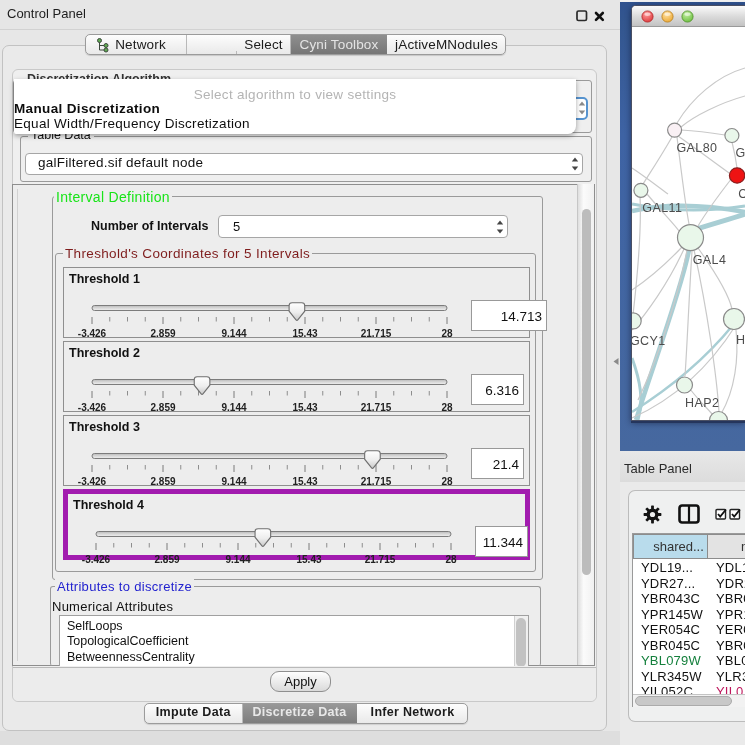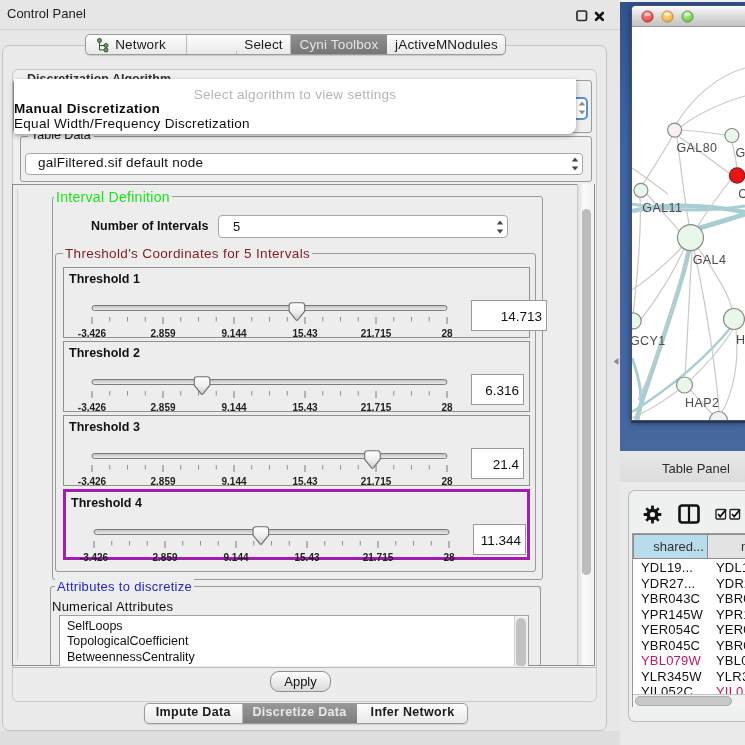--- a/index.html
+++ b/index.html
@@ -199,21 +199,21 @@
       <text x="170" y="41" font-size="10" font-weight="bold" fill="#222" text-anchor="middle" font-family="Liberation Sans, sans-serif">9.144</text>
       <text x="241" y="41" font-size="10" font-weight="bold" fill="#222" text-anchor="middle" font-family="Liberation Sans, sans-serif">15.43</text>
       <text x="312" y="41" font-size="10" font-weight="bold" fill="#222" text-anchor="middle" font-family="Liberation Sans, sans-serif">21.715</text>
       <text x="383" y="41" font-size="10" font-weight="bold" fill="#222" text-anchor="middle" font-family="Liberation Sans, sans-serif">28</text>
       <g transform="translate(308.45,12.00)">
         <path d="M -7.8 -2.5 L -7.8 3.2 L -0.9 11.8 Q 0 12.9 0.9 11.8 L 7.8 3.2 L 7.8 -2.5 Q 7.8 -5.3 4.8 -5.3 L -4.8 -5.3 Q -7.8 -5.3 -7.8 -2.5 Z" fill="url(#th)" stroke="#6f6f6f" stroke-width="1.1"></path>
       </g>
     </svg>
     <div style="position:absolute;left:407px;top:32px;width:53px;height:31px;border:1px solid #999;background:#fff;font-size:13.5px;color:#111;text-align:right;line-height:32px;padding-right:4px">21.4</div>
   </div>
-<div style="position:absolute;left:63px;top:489px;width:467px;height:71px;border:3px solid #a21caf;background:#ededed">
+<div style="position:absolute;left:63px;top:489px;width:467px;height:71px;border:5px solid #a21caf;background:#ededed">
     <div style="position:absolute;left:5px;top:4px;font-size:12.5px;font-weight:bold;color:#111">Threshold 4</div>
     <svg width="410" height="44" style="position:absolute;left:0px;top:28px;overflow:visible">
       <defs>
         <linearGradient id="tg" x1="0" y1="0" x2="0" y2="1">
           <stop offset="0" stop-color="#b9b9b9"></stop>
           <stop offset="0.5" stop-color="#d8d8d8"></stop>
           <stop offset="1" stop-color="#efefef"></stop>
         </linearGradient>
         <linearGradient id="th" x1="0" y1="0" x2="0" y2="1">
           <stop offset="0" stop-color="#ffffff"></stop>
@@ -349,21 +349,21 @@
 <text x="106.2" y="170" font-size="12.5" fill="#4c4c4c" letter-spacing="0.4" font-family="Liberation Sans, sans-serif">C</text>
 <text x="10.3" y="183.7" font-size="12.5" fill="#4c4c4c" letter-spacing="0.4" font-family="Liberation Sans, sans-serif">GAL11</text>
 <text x="60.7" y="236" font-size="12.5" fill="#4c4c4c" letter-spacing="0.4" font-family="Liberation Sans, sans-serif">GAL4</text>
 <text x="-2" y="317.2" font-size="12.5" fill="#4c4c4c" letter-spacing="0.4" font-family="Liberation Sans, sans-serif">GCY1</text>
 <text x="103.9" y="315.8" font-size="12.5" fill="#4c4c4c" letter-spacing="0.4" font-family="Liberation Sans, sans-serif">H</text>
 <text x="53" y="379" font-size="12.5" fill="#4c4c4c" letter-spacing="0.4" font-family="Liberation Sans, sans-serif">HAP2</text>
 </svg>
 <div class="abs" style="left:631px;top:421px;width:114px;height:2px;background:#25355c"></div>
 <div class="abs" style="left:620px;top:451px;width:125px;height:294px;background:#eaeaea"></div>
 <div class="abs" style="left:620px;top:451px;width:125px;height:31px;background:linear-gradient(#e8e8e8,#dcdcdc)"></div>
-<div class="abs" style="left:662px;top:461px;font-size:13px;color:#2a2a2a">Table Panel</div>
+<div class="abs" style="left:624px;top:461px;font-size:13px;color:#2a2a2a">Table Panel</div>
 <div class="abs" style="left:628px;top:490px;width:117px;height:232px;background:#eff0f0;border:1px solid #bcbcbc;border-right:none;border-radius:7px 0 0 7px"></div>
 <svg class="abs" style="left:643px;top:505px" width="19" height="19" viewBox="0 0 19 19">
     <g fill="#141414">
       <circle cx="9.5" cy="9.5" r="6"></circle>
       <rect x="8.1" y="0.6" width="2.8" height="4.2" rx="0.6" transform="rotate(0 9.5 9.5)"></rect>
       <rect x="8.1" y="0.6" width="2.8" height="4.2" rx="0.6" transform="rotate(45 9.5 9.5)"></rect>
       <rect x="8.1" y="0.6" width="2.8" height="4.2" rx="0.6" transform="rotate(90 9.5 9.5)"></rect>
       <rect x="8.1" y="0.6" width="2.8" height="4.2" rx="0.6" transform="rotate(135 9.5 9.5)"></rect>
       <rect x="8.1" y="0.6" width="2.8" height="4.2" rx="0.6" transform="rotate(180 9.5 9.5)"></rect>
       <rect x="8.1" y="0.6" width="2.8" height="4.2" rx="0.6" transform="rotate(225 9.5 9.5)"></rect>
@@ -393,19 +393,19 @@
 <div class="abs" style="left:641px;top:575.5px;width:104px;height:15.5px;overflow:hidden;font-size:13px;letter-spacing:0.2px;color:#111">YDR27...</div>
 <div class="abs" style="left:716px;top:575.5px;width:29px;height:15.5px;overflow:hidden;font-size:13px;letter-spacing:0.2px;color:#111">YDR2</div>
 <div class="abs" style="left:641px;top:591.0px;width:104px;height:15.5px;overflow:hidden;font-size:13px;letter-spacing:0.2px;color:#111">YBR043C</div>
 <div class="abs" style="left:716px;top:591.0px;width:29px;height:15.5px;overflow:hidden;font-size:13px;letter-spacing:0.2px;color:#111">YBR0</div>
 <div class="abs" style="left:641px;top:606.5px;width:104px;height:15.5px;overflow:hidden;font-size:13px;letter-spacing:0.2px;color:#111">YPR145W</div>
 <div class="abs" style="left:716px;top:606.5px;width:29px;height:15.5px;overflow:hidden;font-size:13px;letter-spacing:0.2px;color:#111">YPR1</div>
 <div class="abs" style="left:641px;top:622.0px;width:104px;height:15.5px;overflow:hidden;font-size:13px;letter-spacing:0.2px;color:#111">YER054C</div>
 <div class="abs" style="left:716px;top:622.0px;width:29px;height:15.5px;overflow:hidden;font-size:13px;letter-spacing:0.2px;color:#111">YER0</div>
 <div class="abs" style="left:641px;top:637.5px;width:104px;height:15.5px;overflow:hidden;font-size:13px;letter-spacing:0.2px;color:#111">YBR045C</div>
 <div class="abs" style="left:716px;top:637.5px;width:29px;height:15.5px;overflow:hidden;font-size:13px;letter-spacing:0.2px;color:#111">YBR0</div>
-<div class="abs" style="left:641px;top:653.0px;width:104px;height:15.5px;overflow:hidden;font-size:13px;letter-spacing:0.2px;color:#be185d">YBL079W</div>
+<div class="abs" style="left:641px;top:653.0px;width:104px;height:15.5px;overflow:hidden;font-size:13px;letter-spacing:0.2px;color:#15803d">YBL079W</div>
 <div class="abs" style="left:716px;top:653.0px;width:29px;height:15.5px;overflow:hidden;font-size:13px;letter-spacing:0.2px;color:#111">YBL0</div>
 <div class="abs" style="left:641px;top:668.5px;width:104px;height:15.5px;overflow:hidden;font-size:13px;letter-spacing:0.2px;color:#111">YLR345W</div>
 <div class="abs" style="left:716px;top:668.5px;width:29px;height:15.5px;overflow:hidden;font-size:13px;letter-spacing:0.2px;color:#111">YLR3</div>
 <div class="abs" style="left:641px;top:684.0px;width:104px;height:15.5px;overflow:hidden;font-size:13px;letter-spacing:0.2px;color:#111">YIL052C</div>
 <div class="abs" style="left:716px;top:684.0px;width:29px;height:15.5px;overflow:hidden;font-size:13px;letter-spacing:0.2px;color:#be185d">YIL0</div>
 <div class="abs" style="left:633px;top:693.5px;width:112px;height:13.5px;background:#f2f2f2;border-top:1px solid #c4c4c4"></div>
 <div class="abs" style="left:634.5px;top:695.5px;width:97px;height:10px;background:#c8c8c8;border:1px solid #ababab;border-radius:5px"></div>
 </body></html>

